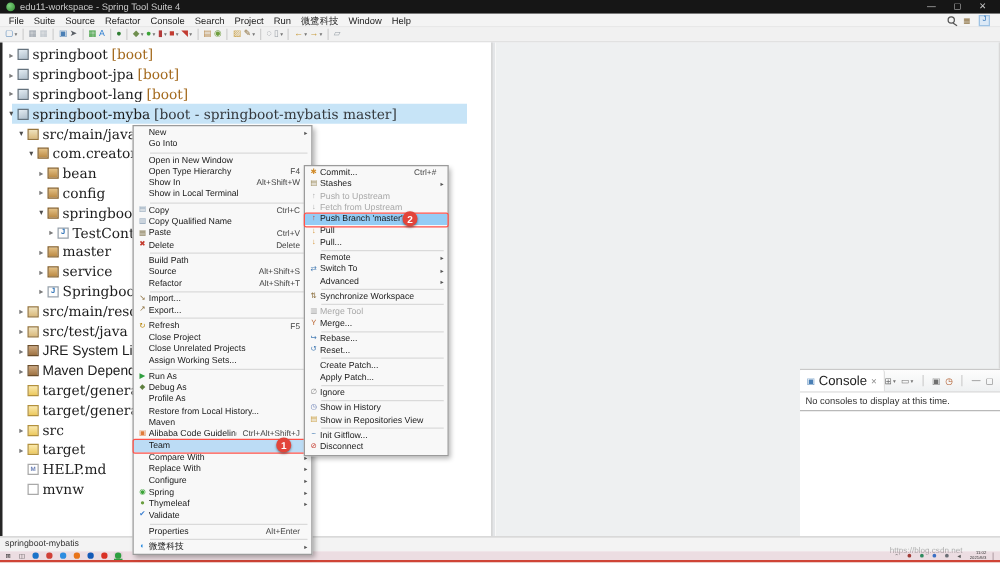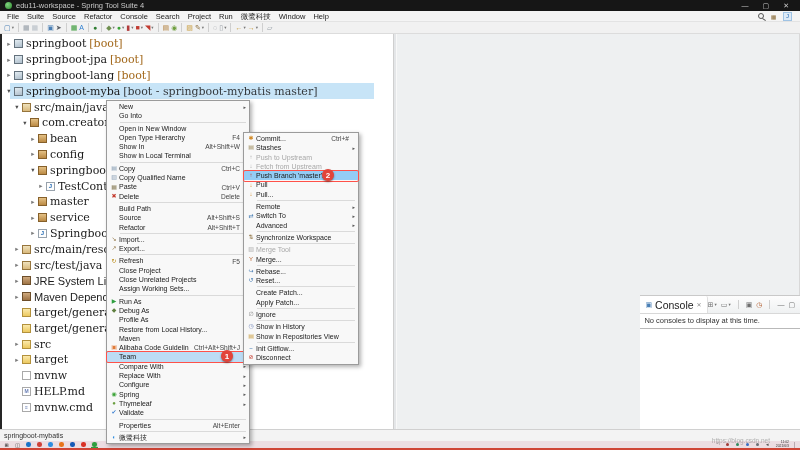--- a/index.html
+++ b/index.html
@@ -330,32 +330,27 @@
           <span class="ticon i-folder"></span>
           <span class="t-label">src</span>
         </div>
         <div class="trow" style="padding-left: 11px;">
           <span class="t-arrow">▸</span>
           <span class="ticon i-folder"></span>
           <span class="t-label">target</span>
         </div>
         <div class="trow" style="padding-left: 11px;">
           <span class="t-arrow"></span>
+          <span class="ticon i-file">M</span>
+          <span class="t-label">HELP.md</span>
+        </div>
+        <div class="trow" style="padding-left: 11px;">
+          <span class="t-arrow"></span>
           <span class="ticon i-file"></span>
           <span class="t-label">mvnw</span>
-        </div>
-        <div class="trow" style="padding-left: 11px;">
-          <span class="t-arrow"></span>
-          <span class="ticon i-file">M</span>
-          <span class="t-label">HELP.md</span>
-        </div>
-        <div class="trow" style="padding-left: 11px;">
-          <span class="t-arrow"></span>
-          <span class="ticon i-file">≡</span>
-          <span class="t-label">mvnw.cmd</span>
         </div>
       </div>
   </div>
   <div class="divider"></div>
   <div class="right-area">
     <div class="editor-empty"></div>
     <div class="console">
       <div class="console-header">
         <span class="tab">
           <span class="tab-icon" style="color:#4a7fb5">▣</span>

